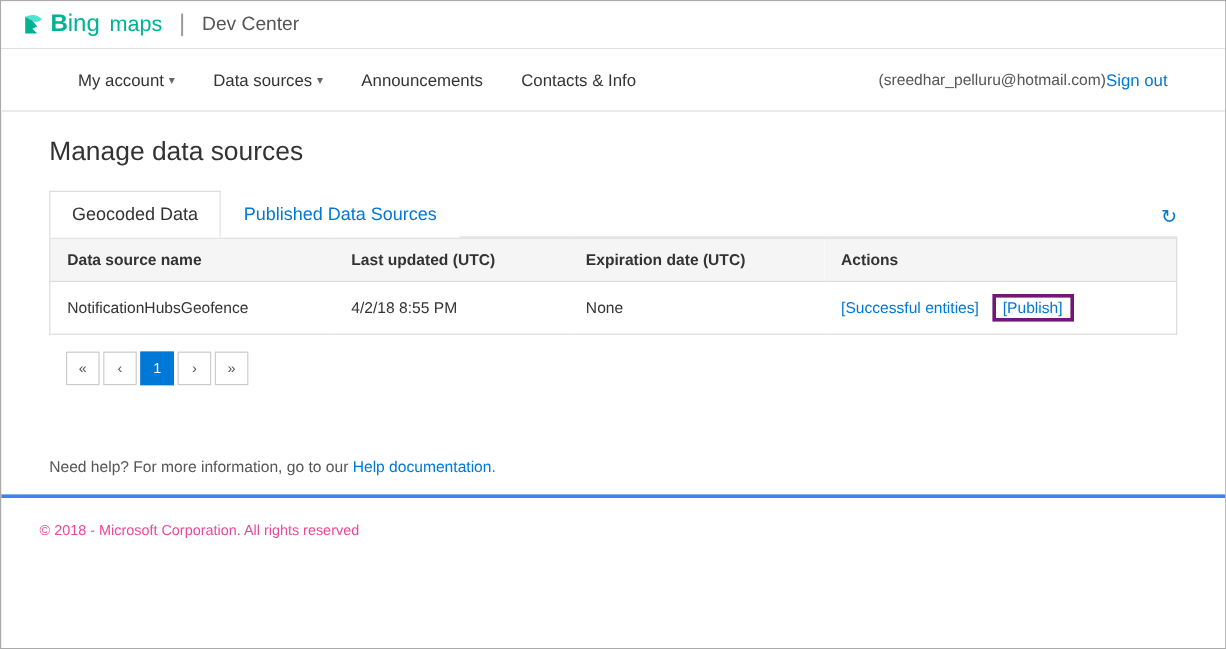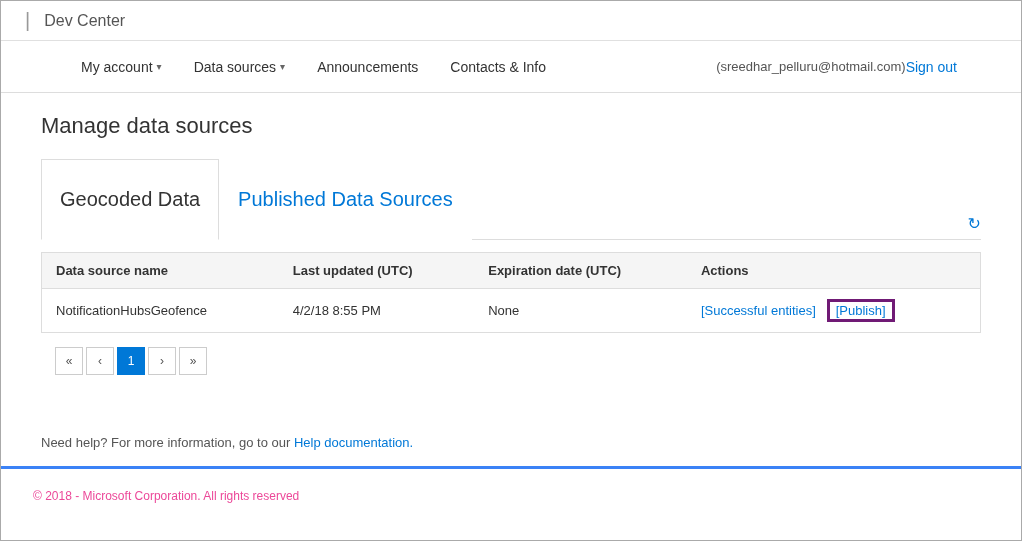--- a/index.html
+++ b/index.html
@@ -48,21 +48,21 @@
     }
     .dev-center-text {
       font-size: 16px;
       color: #555;
     }
 
     
     .nav-bar {
       display: flex;
       align-items: center;
-      padding: 0 64px;
+      padding: 0 48px;
       border-bottom: 1px solid #ddd;
       background: #fff;
       height: 52px;
     }
     .nav-left {
       display: flex;
       align-items: center;
       gap: 0;
       flex: 1;
     }
@@ -108,23 +108,23 @@
     }
 
     
     .tabs {
       display: flex;
       border-bottom: 1px solid #ddd;
       margin-bottom: 0;
       position: relative;
     }
     .tab {
-      padding: 28px 18px;
-      cursor: pointer;
-      font-size: 20px;
+      padding: 10px 18px;
+      cursor: pointer;
+      font-size: 15px;
       color: #555;
       border: 1px solid transparent;
       border-bottom: none;
       margin-bottom: -1px;
       background: #fff;
     }
     .tab.active {
       border: 1px solid #ddd;
       border-bottom: 1px solid #fff;
       color: #333;
@@ -139,21 +139,21 @@
       bottom: 6px;
       color: #0078d7;
       cursor: pointer;
       font-size: 16px;
     }
 
     
     .data-table {
       width: 100%;
       border-collapse: collapse;
-      margin-top: 12px;
+      margin-top: 0;
       border: 1px solid #ddd;
     }
     .data-table th {
       background: #f5f5f5;
       padding: 10px 14px;
       text-align: left;
       font-weight: 600;
       font-size: 13px;
       color: #333;
       border-bottom: 1px solid #ddd;
@@ -234,20 +234,28 @@
     .leaf-icon {
       width: 22px;
       height: 22px;
     }
   </style>
 </head>
 <body>
 
 <div class="top-header">
   <div class="logo-area">
+    <div class="bing-logo">
+      <svg class="leaf-icon" viewBox="0 0 22 22" fill="none" xmlns="http://www.w3.org/2000/svg">
+        <path d="M4 18 L4 4 L10 7 L14 12 L10 14 L14 18 Z" fill="#00b294"></path>
+        <path d="M4 4 Q12 0 18 6 Q14 10 10 7 Z" fill="#00d7be" opacity="0.7"></path>
+      </svg>
+      <span class="bing-text"><b>B</b>ing</span>
+      <span class="bing-maps-text">&nbsp;maps</span>
+    </div>
     <span class="logo-divider">|</span>
     <span class="dev-center-text">Dev Center</span>
   </div>
 </div>
 
 <div class="nav-bar">
   <div class="nav-left">
     <div class="nav-item">
       <span>My account</span>
       <span class="dropdown-arrow">▾</span>

